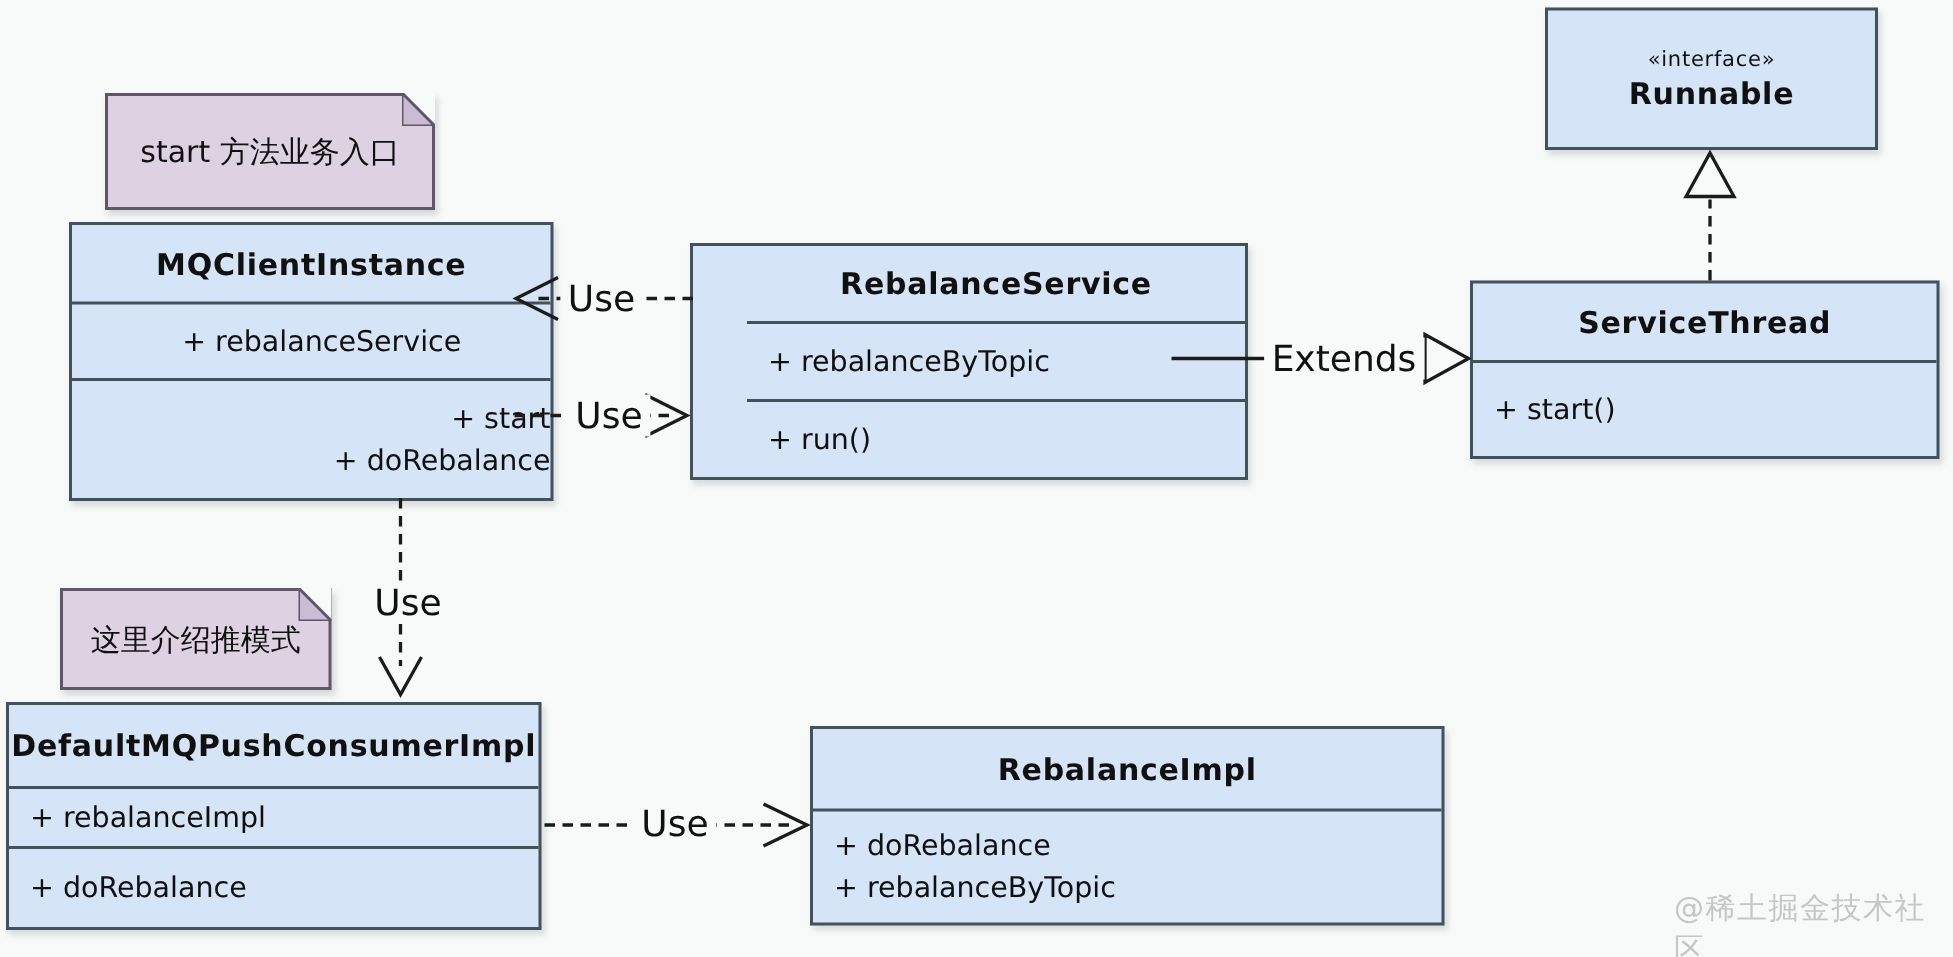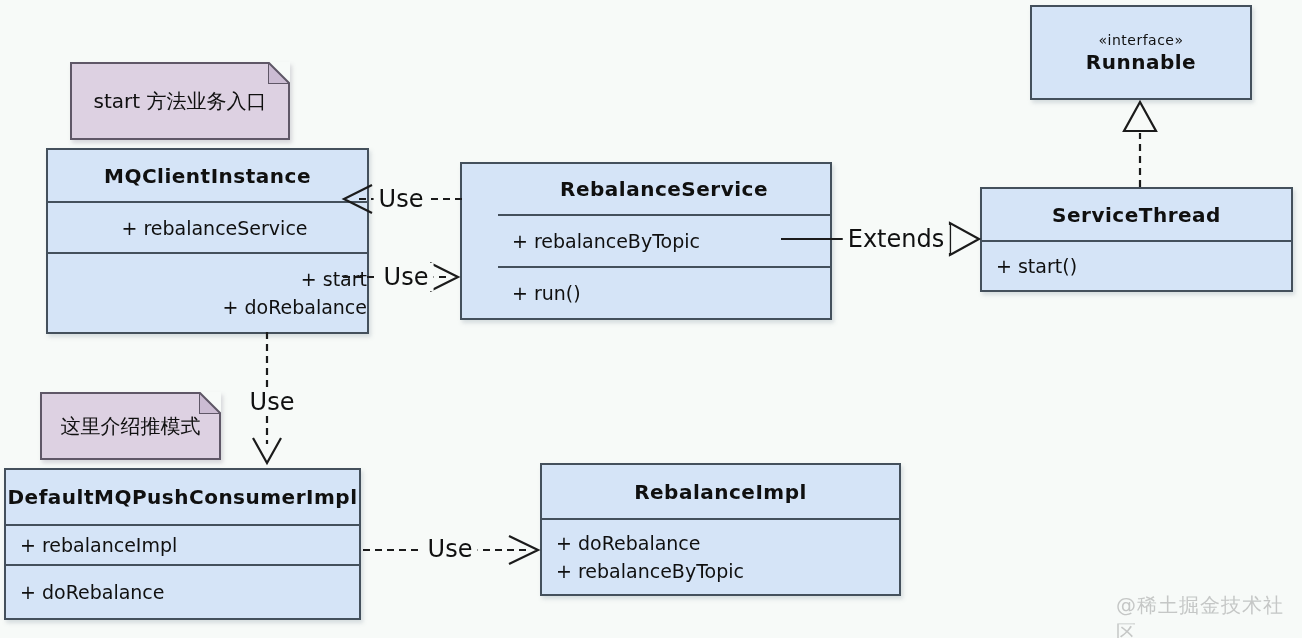--- a/index.html
+++ b/index.html
@@ -94,21 +94,21 @@
 
 <div class="uml" style="left:1030px;top:5px;width:222px;height:95px;">
   <div class="uml-title iface-title" style="height:91px;">
     <span class="stereo">«interface»</span>
     <span>Runnable</span>
   </div>
 </div>
 
 <div class="uml" style="left:980px;top:187px;width:313px;">
   <div class="uml-title" style="height:51px;">ServiceThread</div>
-  <div class="uml-sec" style="height:50px;">
+  <div class="uml-sec" style="height:64px;">
     <div class="uml-row">+ start()</div>
   </div>
 </div>
 
 <div class="note" style="left:40px;top:392px;width:181px;height:68px;">
   <svg class="note-fold" width="22" height="22">
     <path d="M0,0 L22,0 L22,22 Z" fill="var(--background)"></path>
     <path d="M0,0 L22,22 L0,22 Z" fill="var(--note-fold)" stroke="var(--note-border)" stroke-width="2"></path>
   </svg>
   <span>这里介绍推模式</span>
@@ -117,21 +117,21 @@
 <div class="uml" style="left:4px;top:468px;width:357px;">
   <div class="uml-title" style="height:54px;">DefaultMQPushConsumerImpl</div>
   <div class="uml-sec" style="height:40px;">
     <div class="uml-row">+ rebalanceImpl</div>
   </div>
   <div class="uml-sec" style="height:54px;">
     <div class="uml-row">+ doRebalance</div>
   </div>
 </div>
 
-<div class="uml" style="left:540px;top:463px;width:361px;">
+<div class="uml" style="left:540px;top:484px;width:423px;">
   <div class="uml-title" style="height:53px;">RebalanceImpl</div>
   <div class="uml-sec" style="height:76px;">
     <div class="uml-row">+ doRebalance</div>
     <div class="uml-row">+ rebalanceByTopic</div>
   </div>
 </div>
 
 <svg id="edges" width="1302" height="638" viewBox="0 0 1302 638" fill="none" stroke="var(--line)" stroke-width="2.2">
    MQClientInstance (dashed, open arrow left) --&gt;
   <g>

